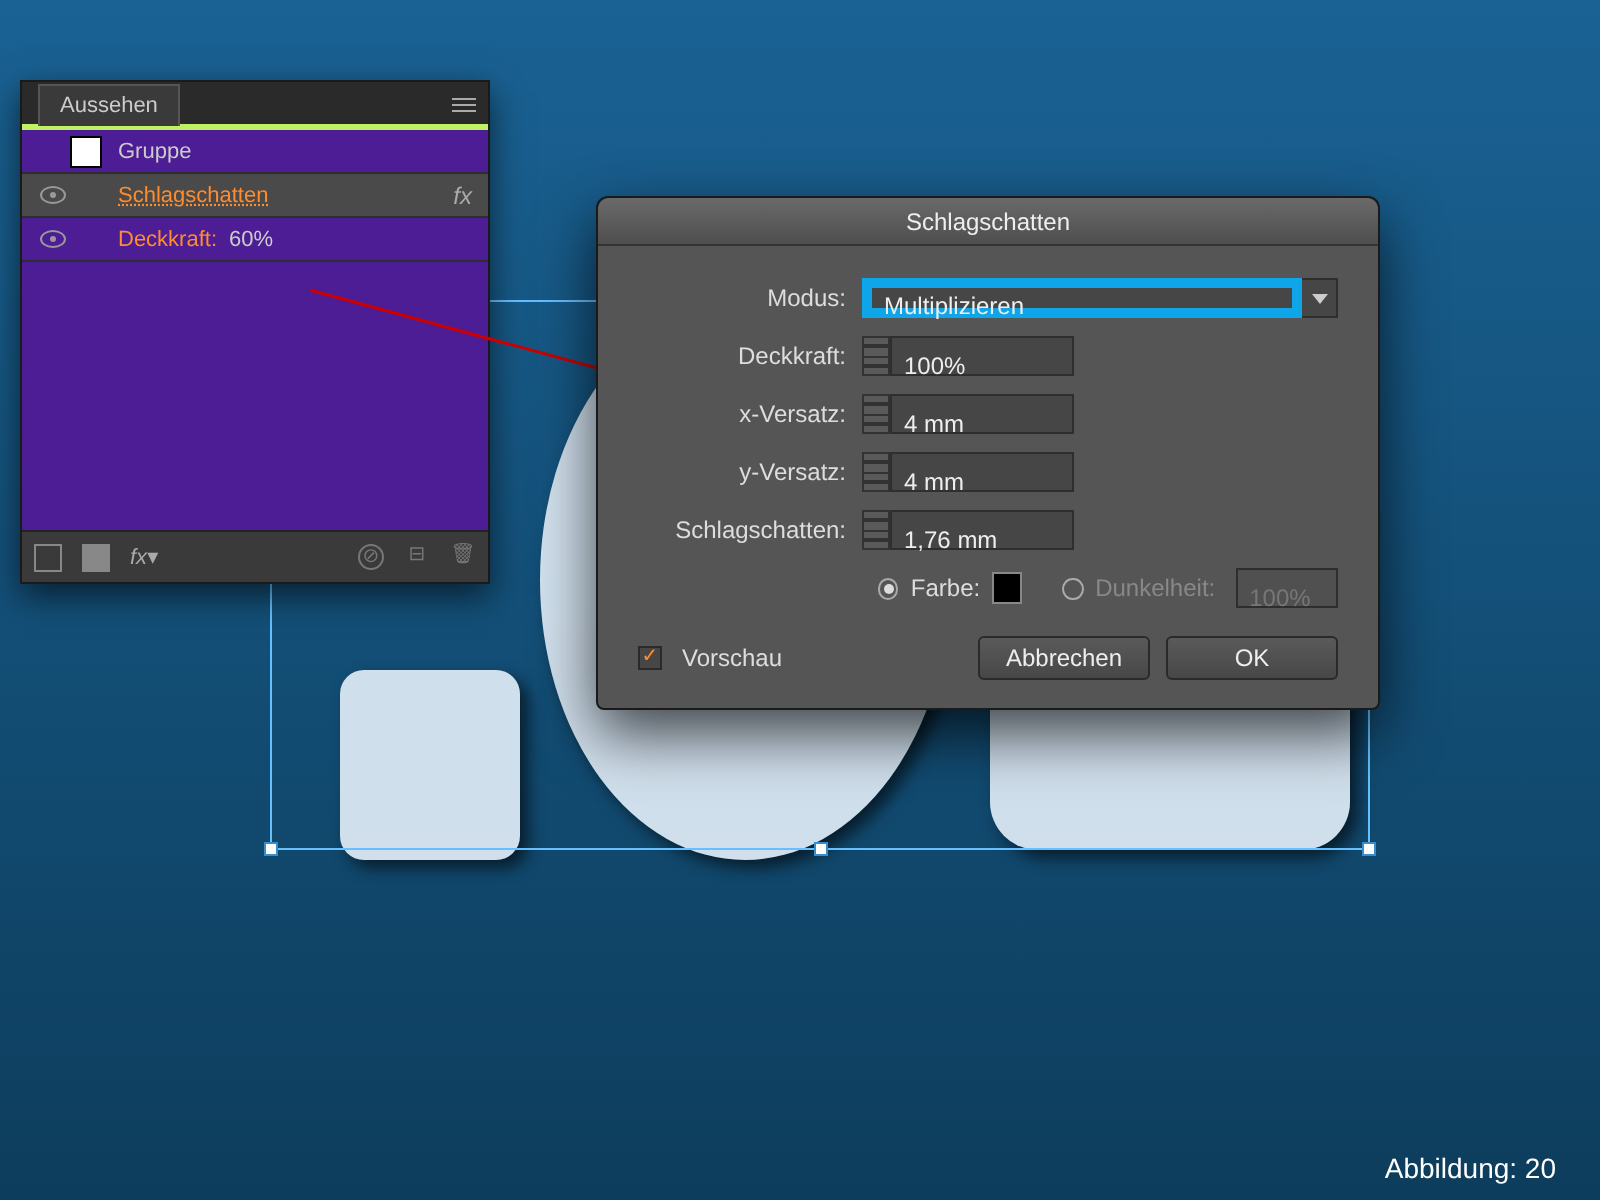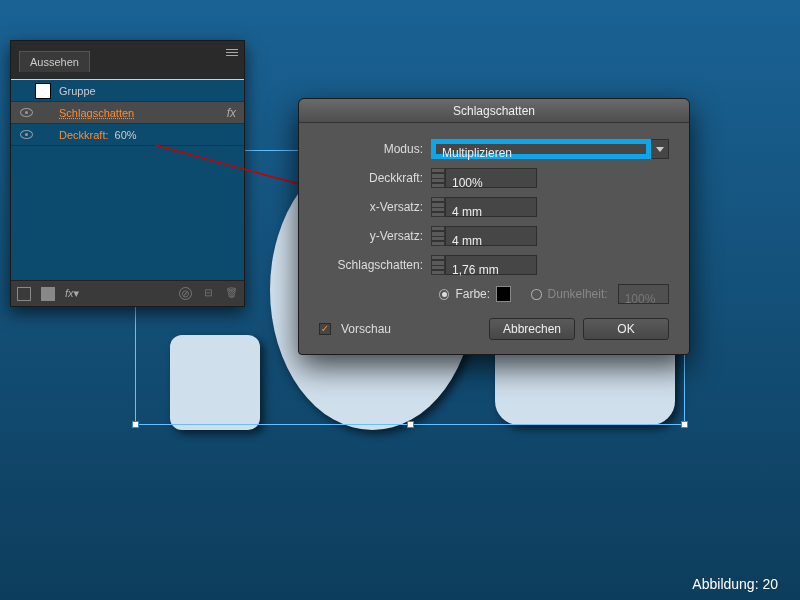--- a/index.html
+++ b/index.html
@@ -12,36 +12,36 @@
 .shape.s2 { left: 135px; top: 0px; width: 205px; height: 280px; border-radius: 50%; }
 .shape.s3 { left: 360px; top: 20px; width: 180px; height: 255px; border-radius: 24px; }
 .sel-box { position: absolute; border: 1px solid #66c0ff; left: 0; top: 0; right: 0; bottom: -5px; }
 .handle { position: absolute; width: 7px; height: 7px; background: #fff; border: 1px solid #3a8bc9; }
 .h-tl{left:-4px;top:-4px} .h-tr{right:-4px;top:-4px} .h-bl{left:-4px;bottom:-4px} .h-br{right:-4px;bottom:-4px}
 .h-tm{left:50%;top:-4px;margin-left:-3px} .h-bm{left:50%;bottom:-4px;margin-left:-3px}
 .h-lm{left:-4px;top:50%;margin-top:-3px} .h-rm{right:-4px;top:50%;margin-top:-3px}
 
 
 .panel { position: absolute; left: 10px; top: 40px; width: 235px; background: #3a3a3a; border: 1px solid #1a1a1a; box-shadow: 0 6px 16px rgba(0,0,0,0.6); font-size: 11px; color: #ccc; }
-.panel-tab { background: #2a2a2a; padding: 0 8px; height: 39px; display: flex; align-items: center; border-bottom: 1px solid #bef264; position: relative; }
+.panel-tab { background: #2a2a2a; padding: 0 8px; height: 24px; display: flex; align-items: center; border-bottom: 3px solid #bef264; position: relative; }
 .panel-tab .tab { background: #3a3a3a; padding: 4px 10px; color: #ccc; border: 1px solid #555; border-bottom: none; position: relative; top: 1px; }
 .panel-menu { position: absolute; right: 4px; top: 4px; width: 16px; height: 14px; display: flex; flex-direction: column; justify-content: center; gap: 2px; cursor: pointer; }
 .panel-menu span { height: 1px; background: #aaa; margin: 0 2px; }
 .row { display: flex; align-items: center; height: 22px; border-bottom: 1px solid #2e2e2e; padding: 0 6px; }
 .row .vis { width: 18px; display: flex; justify-content: center; }
 .row .eye { width: 13px; height: 9px; border: 1px solid #999; border-radius: 50%; position: relative; }
 .row .eye::after { content:''; position:absolute; width:3px; height:3px; background:#999; border-radius:50%; left:4px; top:2px; }
 .row .swatch { width: 16px; height: 16px; background: #fff; border: 1px solid #000; margin-right: 8px; }
 .row .label { flex: 1; }
 .row.selected { background: #4a4a4a; }
 .row.selected .label { color: #ff8c2e; text-decoration: underline dotted; }
 .row .fx { font-style: italic; color: #aaa; margin-right: 2px; font-size: 12px; }
 .row .opacity-val { color: #ccc; margin-left: 6px; }
 .row .opacity-lbl { color: #ff8c2e; }
-.panel-body { min-height: 200px; background: #0c4a6e; }
+.panel-body { min-height: 200px; background: #4c1d95; }
 .panel-footer { height: 26px; background: #3a3a3a; border-top: 1px solid #222; display: flex; align-items: center; padding: 0 6px; gap: 10px; }
 .fbtn { width: 14px; height: 14px; border: 1px solid #888; display: inline-block; }
 .fbtn.stroke { background: transparent; }
 .fbtn.fill { background: #888; }
 .ftxt { font-style: italic; font-size: 11px; color: #aaa; }
 .spacer { flex: 1; }
 .ficon { width: 13px; height: 13px; border: 1px solid #777; border-radius: 50%; position: relative; color: #777; font-size: 10px; text-align: center; line-height: 11px; }
 .ficon.plain { border: none; border-radius: 0; }
 
 

